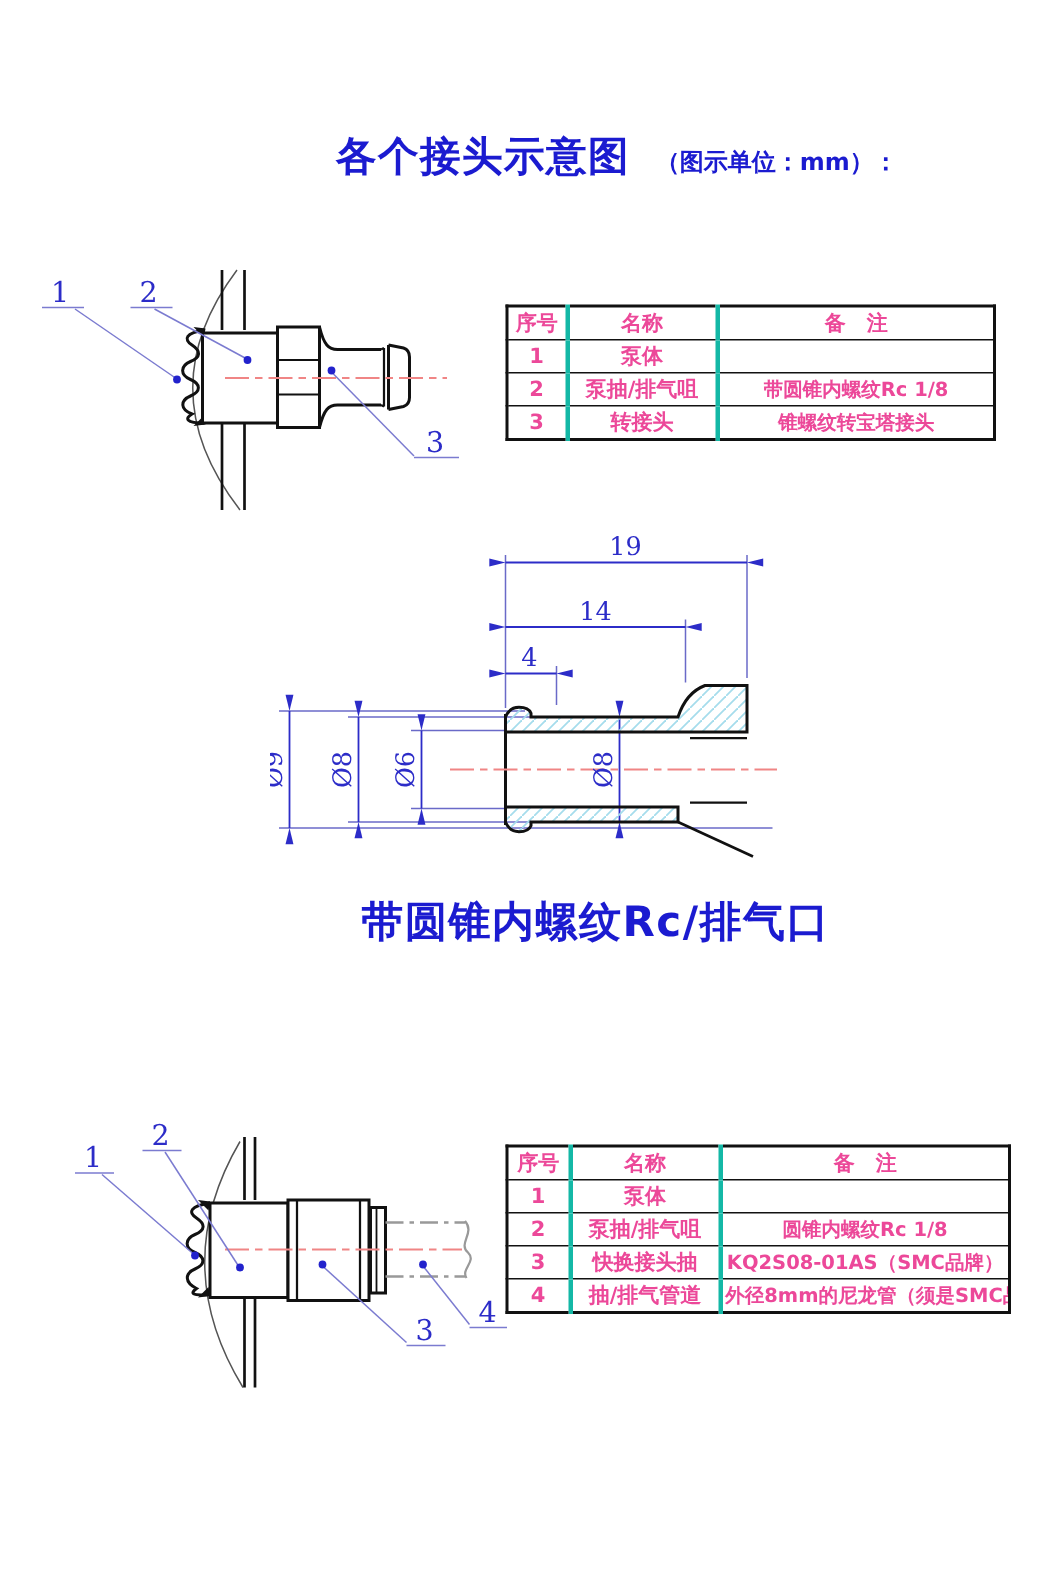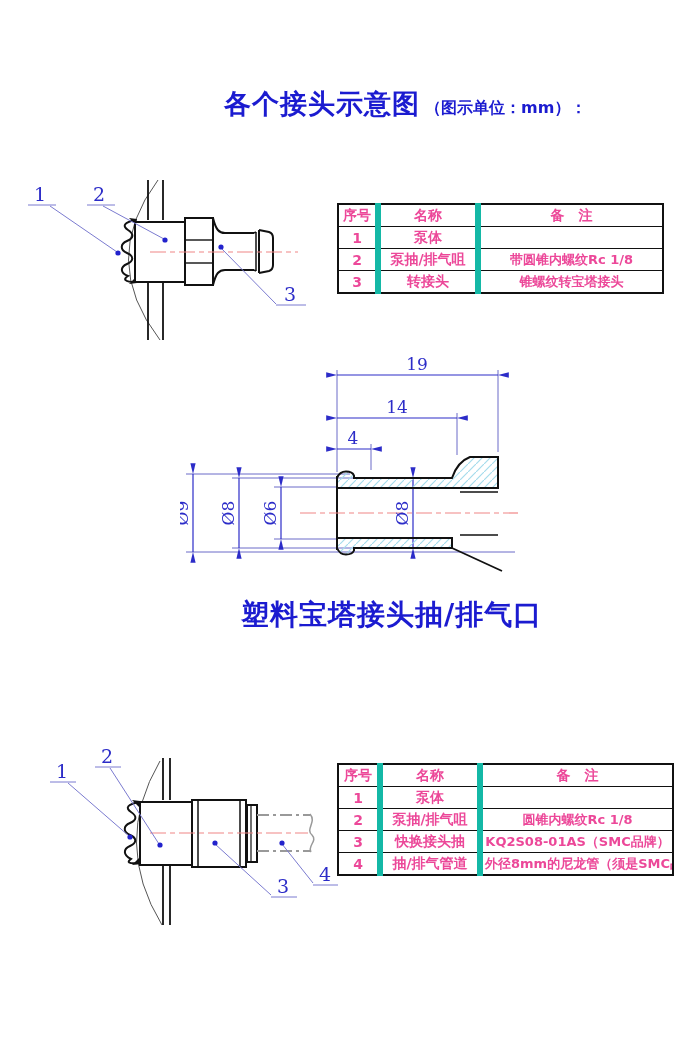--- a/index.html
+++ b/index.html
@@ -1,33 +1,33 @@
 <!DOCTYPE html>
 <html><head>
 <meta charset="utf-8">
 <style>
   html,body{margin:0;padding:0;background:#fff;}
   .page{position:relative;width:700px;height:1063px;background:#fff;overflow:hidden;
         font-family:"DejaVu Sans","Liberation Sans",sans-serif;}
   
   .title-wrap{position:absolute;left:224px;top:86px;white-space:nowrap;color:#1b1bd0;}
   .title-main{font-size:27px;font-weight:bold;letter-spacing:1px;margin-top:40px;}
-  .title-sub{font-size:16px;font-weight:bold;}
+  .title-sub{font-size:16px;font-weight:bold;margin-left:12px;}
   
   .caption{position:absolute;color:#1b1bd0;font-weight:bold;font-size:28px;
            letter-spacing:1px;white-space:nowrap;}
   .caption-pagoda{left:241px;top:596px;}
   .caption-quick{left:262px;top:935px;}
   
   .spec-table{position:absolute;border-collapse:collapse;table-layout:fixed;
               color:#ec4899;font-weight:bold;font-size:14px;text-align:center;
               border:2px solid #111;}
   .spec-table td{border-top:1px solid #111;border-bottom:1px solid #111;
                  padding:0 2px;height:21px;overflow:hidden;white-space:nowrap;}
-  .spec-table td.c2,.spec-table td.c3{border-left:6px solid #14b8a6;}
+  .spec-table td.c2,.spec-table td.c3{border-left:3px solid #14b8a6;}
   .spec-table.t1{left:337px;top:203px;width:325px;}
   .spec-table.t2{left:337px;top:763px;width:335px;}
   .spec-table .remark{font-size:13px;}
   svg{position:absolute;}
   svg text{fill:#2c2cc8;font-family:"DejaVu Serif","Liberation Serif",serif;}
   .dimtxt{font-size:17px;}
   .lbltxt{font-size:19px;}
 </style>
 </head>
 <body>
@@ -167,21 +167,21 @@
 
   <text class="dimtxt" text-anchor="middle" x="237" y="18">19</text>
   <text class="dimtxt" text-anchor="middle" x="217" y="61">14</text>
   <text class="dimtxt" text-anchor="middle" x="173" y="92">4</text>
   <text class="dimtxt" text-anchor="middle" transform="rotate(-90 8 161)" x="8" y="161">Ø9</text>
   <text class="dimtxt" text-anchor="middle" transform="rotate(-90 54 161)" x="54" y="161">Ø8</text>
   <text class="dimtxt" text-anchor="middle" transform="rotate(-90 96 161)" x="96" y="161">Ø6</text>
   <text class="dimtxt" text-anchor="middle" transform="rotate(-90 228 161)" x="228" y="161">Ø8</text>
 </svg>
 
-<div class="caption caption-pagoda">塑料宝塔接头抽/排气口</div>
+<div class="caption caption-pagoda">带圆锥内螺纹Rc/排气口</div>
 
 <svg style="left:20px;top:735px;" width="330" height="200" viewBox="0 0 330 200">
   <path d="M140,26 Q92,108 142,190" fill="none" stroke="#555" stroke-width="1"></path>
   <g stroke="#111" stroke-width="1.8">
     <line x1="143" y1="23" x2="143" y2="65"></line>
         <line x1="150" y1="23" x2="150" y2="65"></line>
     <line x1="143" y1="128" x2="143" y2="190"></line>
         <line x1="150" y1="128" x2="150" y2="190"></line>
   </g>
   <path fill="none" stroke="#111" stroke-width="2" d="M120,67 C107,69 105,73 111,77 C117,81 117,85 110,88 C103,91 103,97 110,100 C117,103 117,108 110,111 C103,114 103,120 111,124 C107,127 107,129 120,128"></path>

